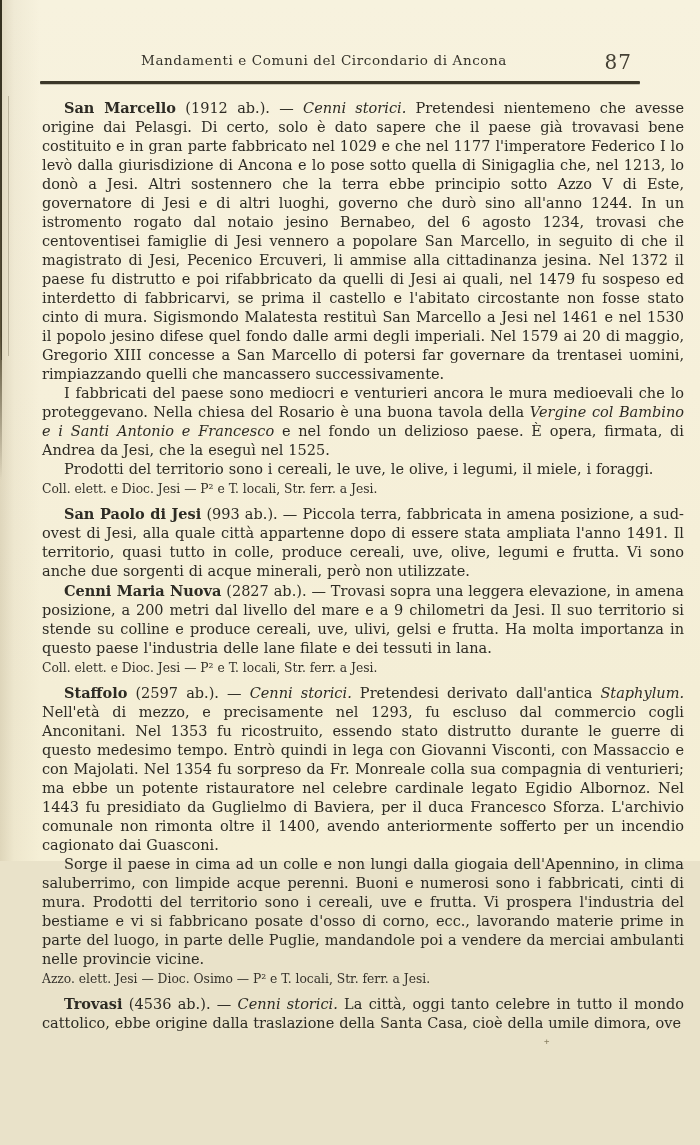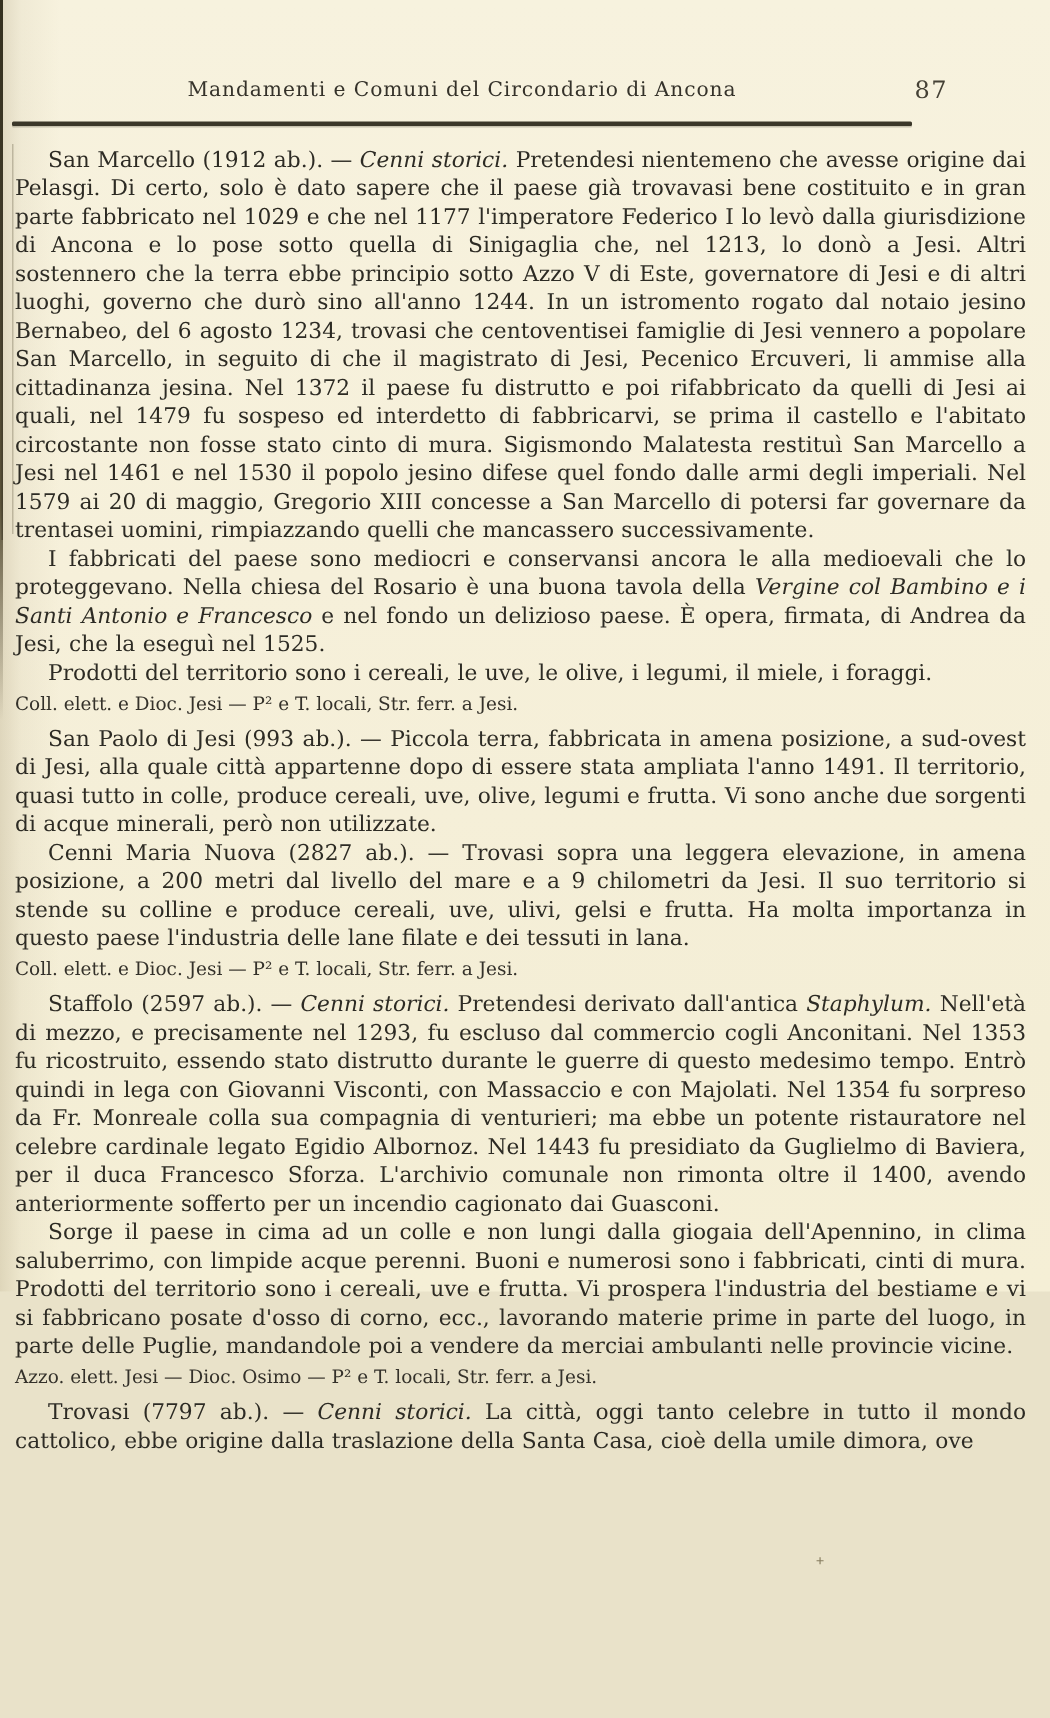--- a/index.html
+++ b/index.html
@@ -9,60 +9,61 @@
     font-family:"DejaVu Serif","Liberation Serif",serif;
   }
   .page{
     position:relative;width:700px;height:861px;
     background:
       linear-gradient(90deg, rgba(120,100,60,0.18) 0px, rgba(120,100,60,0.06) 14px, rgba(0,0,0,0) 40px),
       linear-gradient(180deg, #f7f2de 0%, #f6f0da 45%, #f4eed6 80%, #f5efd6 100%);
     color:#2d2b24;
     box-sizing:border-box;
     padding-top:50px;
+    padding-left:32px;
   }
   
   .spine-edge{
     position:absolute;left:0;top:0;width:2px;height:480px;
     background:linear-gradient(180deg,#34301f 0%,#403a28 35%,#5a5138 70%,rgba(90,81,56,0) 100%);
   }
   .spine-edge2{
     position:absolute;left:1px;top:120px;width:1px;height:240px;
     background:rgba(60,54,38,0.55);
   }
   .margin-line{
     position:absolute;left:8px;top:96px;width:1px;height:260px;
     background:rgba(90,80,55,0.30);
   }
   header{position:relative;height:22px;margin:0 0 0 8px;}
   .running-title{
     position:absolute;left:0;right:92px;top:2px;text-align:center;
     font-size:13.5px;letter-spacing:0.6px;color:#35322a;
   }
   .page-number{
-    position:absolute;right:68px;top:0;font-size:16px;letter-spacing:1px;color:#454135;
+    position:absolute;right:68px;top:0;font-size:20px;letter-spacing:1px;color:#454135;
   }
   .header-rule{
     margin:9px 0 0 8px;width:600px;height:3px;background:#3b3729;border-radius:1px;
     box-shadow:0 1px 0 rgba(59,55,41,0.25);
   }
   main.body{
     margin-top:14px;
     padding:0 16px 0 10px;
   }
   p.para{
     margin:0;text-align:justify;text-indent:22px;
     font-size:14.5px;line-height:19px;color:#2d2b24;
     word-spacing:0.3px;
   }
   p.caption{
     margin:3px 0 7px;text-indent:0;
     font-size:12.3px;line-height:15px;color:#34312a;
   }
-  .b{font-weight:normal;}
+  .b{font-weight:bold;}
   .i{font-style:italic;}
   .plus-mark{
     position:absolute;left:544px;top:1036px;
     font-size:9px;color:rgba(110,100,70,0.8);
     font-family:"DejaVu Sans Mono","Liberation Mono",monospace;
   }
 </style>
 </head>
 <body>
 
@@ -73,26 +74,26 @@
 
   <header>
     <div class="running-title">Mandamenti e Comuni del Circondario di Ancona</div>
     <div class="page-number">87</div>
   </header>
 
   <div class="header-rule"></div>
 
   <main class="body">
       <p class="para"><span class="b">San Marcello</span><span> (1912 ab.). — </span><span class="i">Cenni storici.</span><span> Pretendesi nientemeno che avesse origine dai Pelasgi. Di certo, solo è dato sapere che il paese già trovavasi bene costituito e in gran parte fabbricato nel 1029 e che nel 1177 l'imperatore Federico I lo levò dalla giurisdizione di Ancona e lo pose sotto quella di Sinigaglia che, nel 1213, lo donò a Jesi. Altri sostennero che la terra ebbe principio sotto Azzo V di Este, governatore di Jesi e di altri luoghi, governo che durò sino all'anno 1244. In un istromento rogato dal notaio jesino Bernabeo, del 6 agosto 1234, trovasi che centoventisei famiglie di Jesi vennero a popolare San Marcello, in seguito di che il magistrato di Jesi, Pecenico Ercuveri, li ammise alla cittadinanza jesina. Nel 1372 il paese fu distrutto e poi rifabbricato da quelli di Jesi ai quali, nel 1479 fu sospeso ed interdetto di fabbricarvi, se prima il castello e l'abitato circostante non fosse stato cinto di mura. Sigismondo Malatesta restituì San Marcello a Jesi nel 1461 e nel 1530 il popolo jesino difese quel fondo dalle armi degli imperiali. Nel 1579 ai 20 di maggio, Gregorio XIII concesse a San Marcello di potersi far governare da trentasei uomini, rimpiazzando quelli che mancassero successivamente.</span></p>
-      <p class="para"><span>I fabbricati del paese sono mediocri e conservansi ancora le alla medioevali che lo proteggevano. Nella chiesa del Rosario è una buona tavola della </span><span class="i">Vergine col Bambino e i Santi Antonio e Francesco</span><span> e nel fondo un delizioso paese. È opera, firmata, di Andrea da Jesi, che la eseguì nel 1525.</span></p>
+      <p class="para"><span>I fabbricati del paese sono mediocri e venturieri ancora le mura medioevali che lo proteggevano. Nella chiesa del Rosario è una buona tavola della </span><span class="i">Vergine col Bambino e i Santi Antonio e Francesco</span><span> e nel fondo un delizioso paese. È opera, firmata, di Andrea da Jesi, che la eseguì nel 1525.</span></p>
       <p class="para"><span>Prodotti del territorio sono i cereali, le uve, le olive, i legumi, il miele, i foraggi.</span></p>
       <p class="caption"><span>Coll. elett. e Dioc. Jesi — P² e T. locali, Str. ferr. a Jesi.</span></p>
       <p class="para"><span class="b">San Paolo di Jesi</span><span> (993 ab.). — Piccola terra, fabbricata in amena posizione, a sud-ovest di Jesi, alla quale città appartenne dopo di essere stata ampliata l'anno 1491. Il territorio, quasi tutto in colle, produce cereali, uve, olive, legumi e frutta. Vi sono anche due sorgenti di acque minerali, però non utilizzate.</span></p>
       <p class="para"><span class="b">Cenni Maria Nuova</span><span> (2827 ab.). — Trovasi sopra una leggera elevazione, in amena posizione, a 200 metri dal livello del mare e a 9 chilometri da Jesi. Il suo territorio si stende su colline e produce cereali, uve, ulivi, gelsi e frutta. Ha molta importanza in questo paese l'industria delle lane filate e dei tessuti in lana.</span></p>
       <p class="caption"><span>Coll. elett. e Dioc. Jesi — P² e T. locali, Str. ferr. a Jesi.</span></p>
       <p class="para"><span class="b">Staffolo</span><span> (2597 ab.). — </span><span class="i">Cenni storici.</span><span> Pretendesi derivato dall'antica </span><span class="i">Staphylum.</span><span> Nell'età di mezzo, e precisamente nel 1293, fu escluso dal commercio cogli Anconitani. Nel 1353 fu ricostruito, essendo stato distrutto durante le guerre di questo medesimo tempo. Entrò quindi in lega con Giovanni Visconti, con Massaccio e con Majolati. Nel 1354 fu sorpreso da Fr. Monreale colla sua compagnia di venturieri; ma ebbe un potente ristauratore nel celebre cardinale legato Egidio Albornoz. Nel 1443 fu presidiato da Guglielmo di Baviera, per il duca Francesco Sforza. L'archivio comunale non rimonta oltre il 1400, avendo anteriormente sofferto per un incendio cagionato dai Guasconi.</span></p>
       <p class="para"><span>Sorge il paese in cima ad un colle e non lungi dalla giogaia dell'Apennino, in clima saluberrimo, con limpide acque perenni. Buoni e numerosi sono i fabbricati, cinti di mura. Prodotti del territorio sono i cereali, uve e frutta. Vi prospera l'industria del bestiame e vi si fabbricano posate d'osso di corno, ecc., lavorando materie prime in parte del luogo, in parte delle Puglie, mandandole poi a vendere da merciai ambulanti nelle provincie vicine.</span></p>
       <p class="caption"><span>Azzo. elett. Jesi — Dioc. Osimo — P² e T. locali, Str. ferr. a Jesi.</span></p>
-      <p class="para"><span class="b">Trovasi</span><span> (7797 ab.). — </span><span class="i">Cenni storici.</span><span> La città, oggi tanto celebre in tutto il mondo cattolico, ebbe origine dalla traslazione della Santa Casa, cioè della umile dimora, ove</span></p>
+      <p class="para"><span class="b">Trovasi</span><span> (4536 ab.). — </span><span class="i">Cenni storici.</span><span> La città, oggi tanto celebre in tutto il mondo cattolico, ebbe origine dalla traslazione della Santa Casa, cioè della umile dimora, ove</span></p>
     </main>
 
   <div class="plus-mark">+</div>
 </div>
 
 </body></html>

